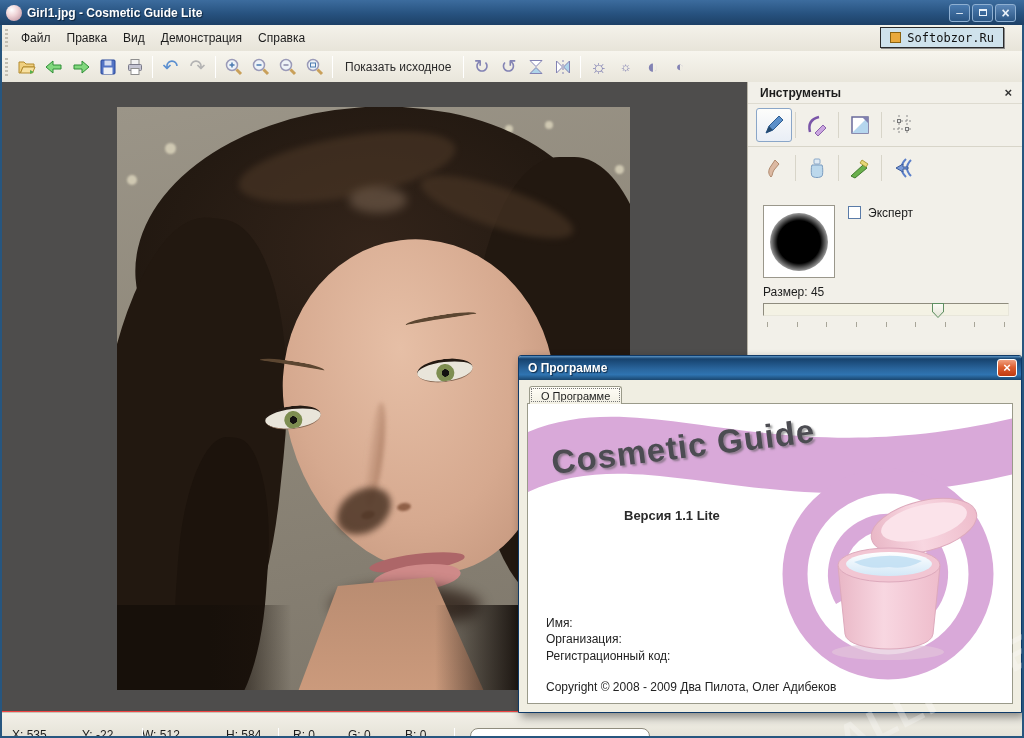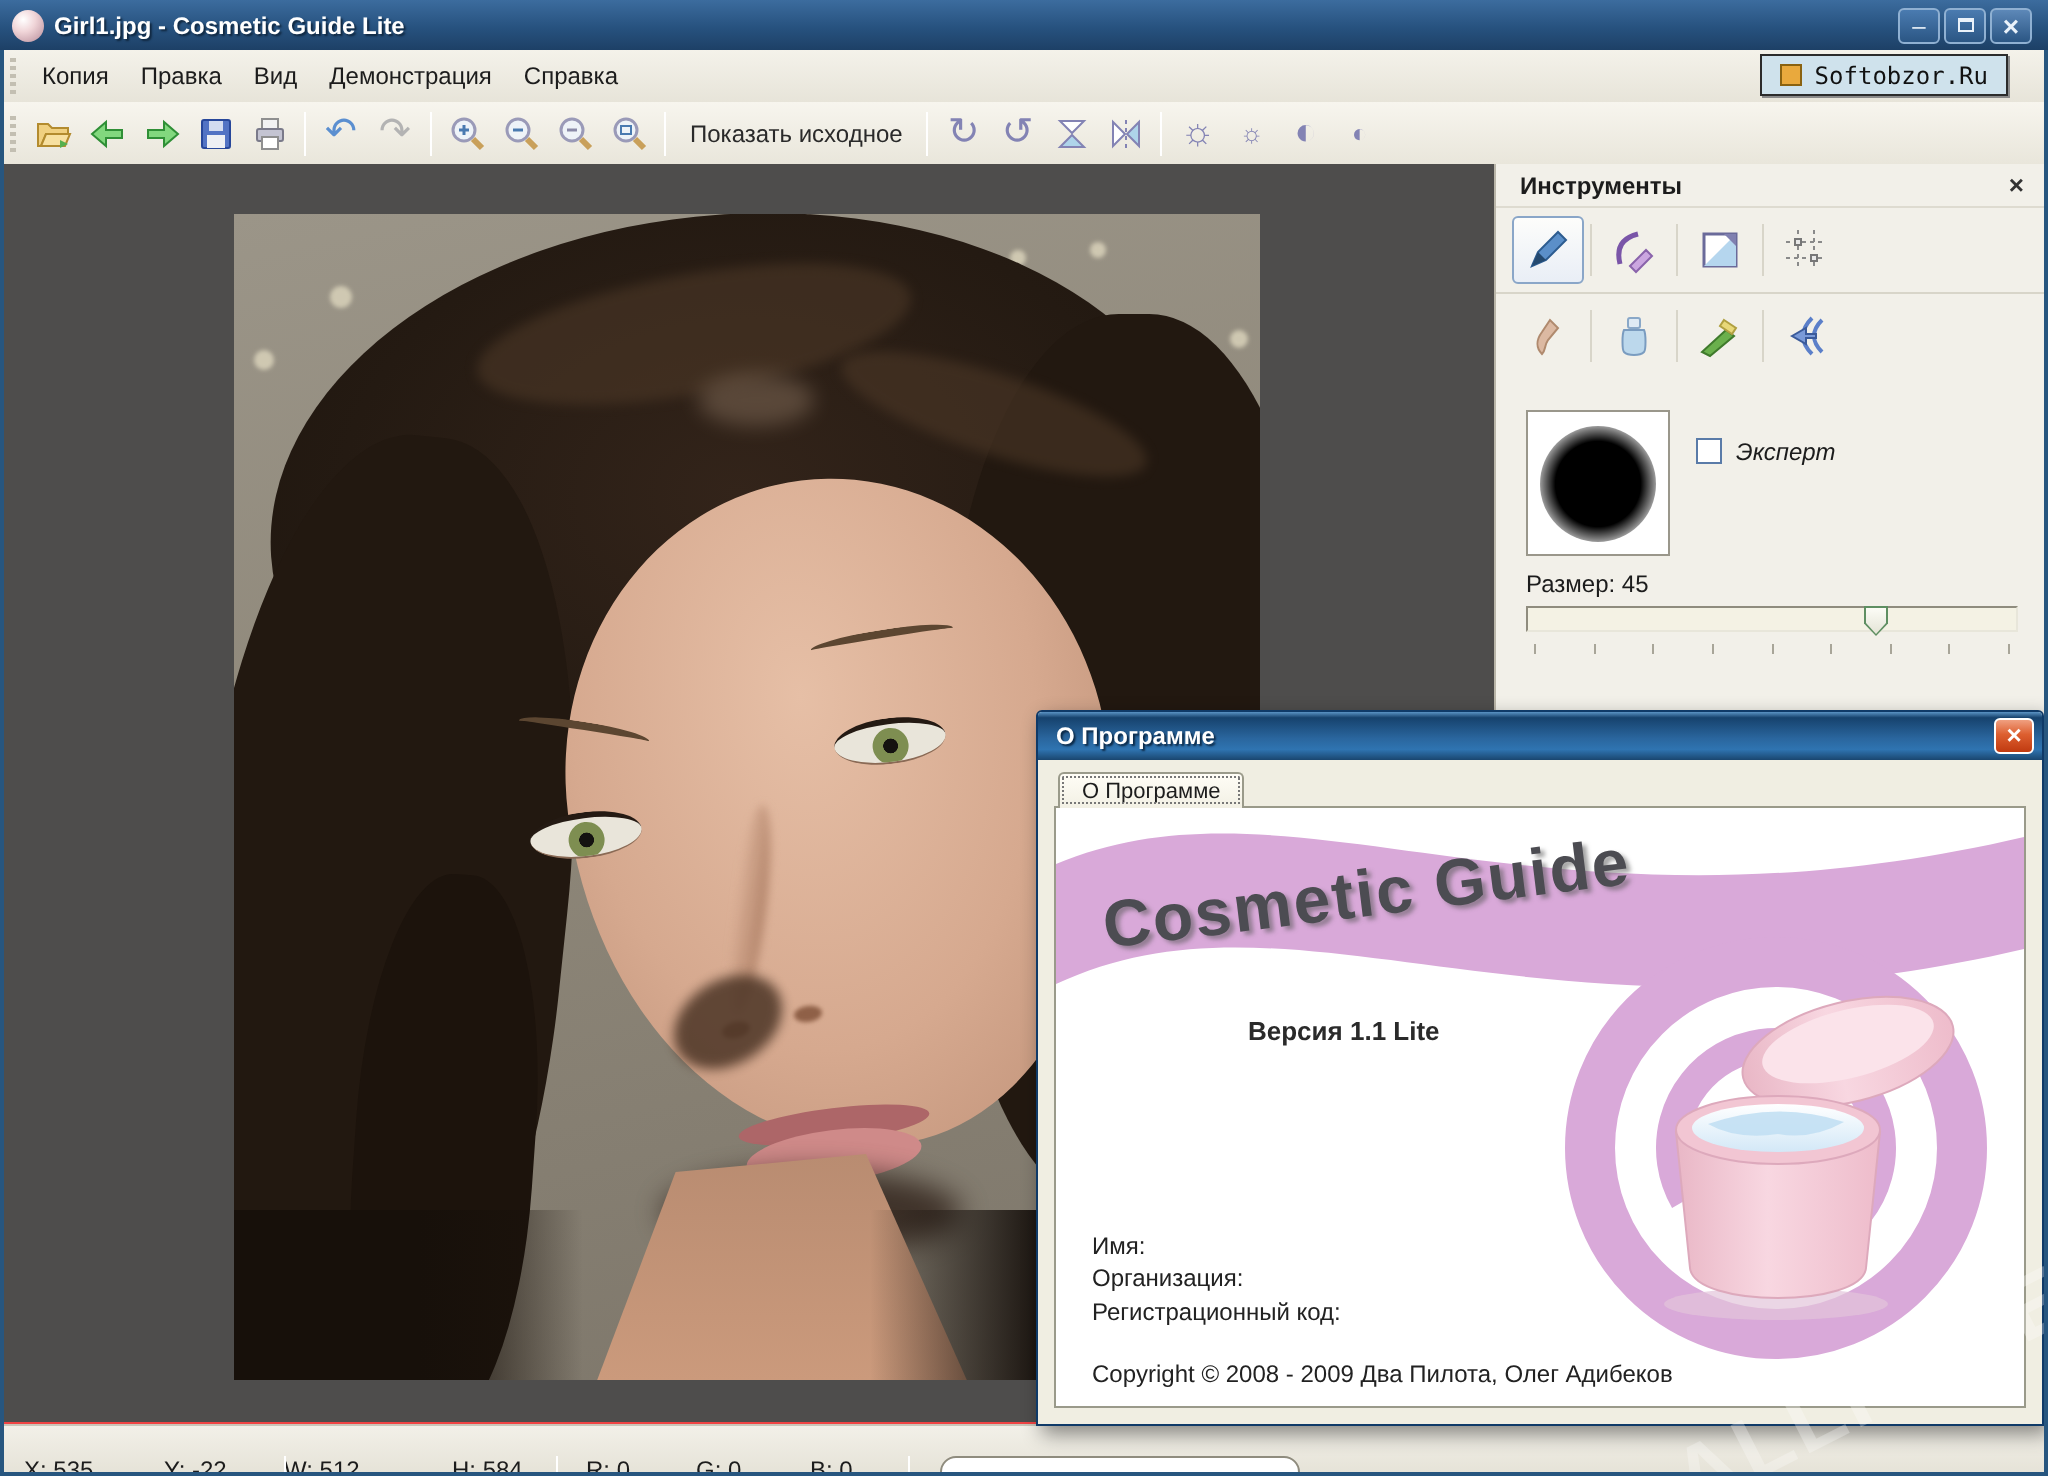--- a/index.html
+++ b/index.html
@@ -106,21 +106,21 @@
     cursor:pointer; border:1px solid transparent; border-radius:3px; }
   .tool-btn.selected { border-color:#8aa6c8; background:linear-gradient(180deg,#fdfdfb,#e9eef6); }
   .tool-sep { width:1px; height:26px; background:#d8d5c9; margin:0 3px; }
   .section-head { display:flex; align-items:center; padding:8px 12px 4px 12px; }
   .section-title { font-size:12px; font-weight:bold; color:#1c1c1c; white-space:nowrap; }
   .section-rule { flex:1; height:1px; background:#b9b5a8; margin-left:8px; }
   .brush-box { position:absolute; left:15px; top:123px; width:72px; height:73px;
     background:#fff; border:1px solid #9a978b; }
   .brush-dot { position:absolute; left:6px; top:7px; width:58px; height:58px; border-radius:50%;
     background:radial-gradient(circle,#000 0 52%,rgba(0,0,0,.55) 66%,rgba(0,0,0,0) 82%); }
-  .expert-row { position:absolute; left:100px; top:137px; display:flex; gap:7px;font-style:italic; }
+  .expert-row { position:absolute; left:100px; top:124px; display:flex; gap:7px; }
   .checkbox { width:13px; height:13px; background:#fff; border:1px solid #5a7ba8; cursor:pointer; }
   .expert-label { font-size:12px; color:#1c1c1c; }
   .size-label { position:absolute; left:15px; top:203px; font-size:12px; color:#1c1c1c; }
   .slider-track { position:absolute; left:15px; top:221px; width:246px; height:13px;
     background:#f4f2e4; border:1px solid; border-color:#8f8c7e #e8e6da #e8e6da #8f8c7e; cursor:pointer; }
   .slider-thumb { position:absolute; left:168px; top:-1px; width:12px; height:15px; cursor:grab;
     background:#5f8f62; clip-path:polygon(0 0,100% 0,100% 58%,50% 100%,0 58%); }
   .slider-thumb i { position:absolute; left:1px; top:1px; right:1px; bottom:1px; display:block;
     background:linear-gradient(180deg,#fcfcf6,#e4e4d6); clip-path:polygon(0 0,100% 0,100% 58%,50% 100%,0 58%); }
   .ticks { position:absolute; left:19px; top:240px; width:238px; display:flex; justify-content:space-between; }
@@ -180,21 +180,21 @@
       <span class="win-btn">–</span>
       <span class="win-btn">
           <span class="rest"></span>
         </span>
       <span class="win-btn win-btn-close">×</span>
     </span>
   </div>
 
   <div class="menubar">
     <span class="grip"></span>
-    <span class="menu-item">Копия</span>
+    <span class="menu-item">Файл</span>
     <span class="menu-item">Правка</span>
     <span class="menu-item">Вид</span>
     <span class="menu-item">Демонстрация</span>
     <span class="menu-item">Справка</span>
     <span class="promo-btn">
       <span class="promo-sq"></span>
       <span class="promo-txt">Softobzor.Ru</span>
     </span>
   </div>
 

